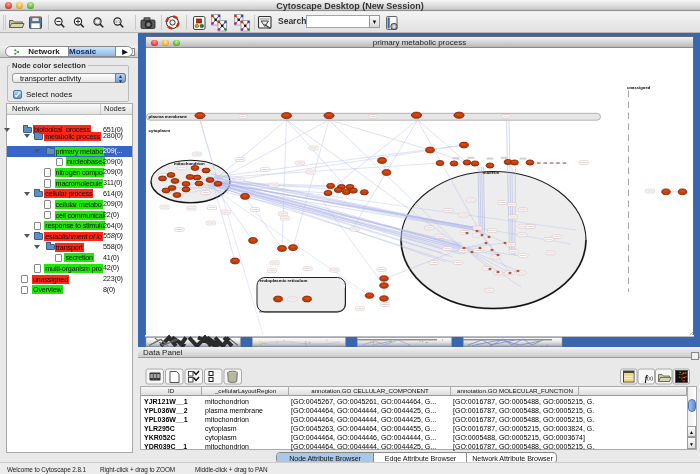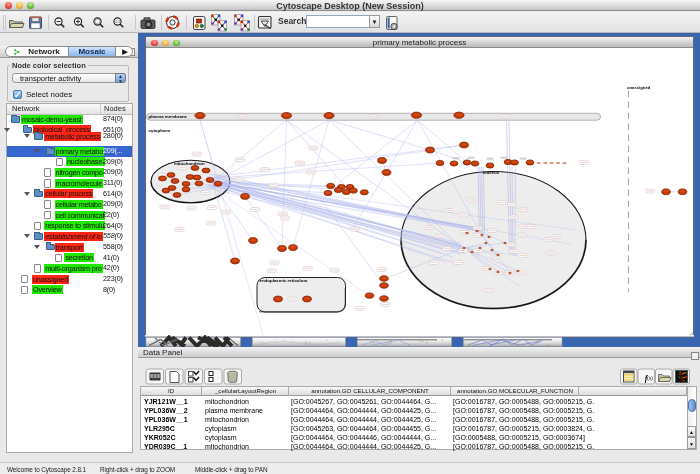--- a/index.html
+++ b/index.html
@@ -4,21 +4,21 @@
 html,body{width:700px;height:474px;overflow:hidden;font-family:"Liberation Sans",sans-serif;background:#ececec}
 #titlebar{position:absolute;left:0;top:0;width:700px;height:11px;background:linear-gradient(#f6f6f6,#cfcfcf 85%,#bdbdbd);border-bottom:1px solid #8f8f8f}
 .tl{position:absolute;top:2px;width:7px;height:7px;border-radius:50%}
 #titletext{position:absolute;top:0px;width:700px;text-align:center;font-size:9px;font-weight:bold;color:#333;line-height:12px}
 #toolbar{position:absolute;left:0;top:12px;width:700px;height:21px;background:linear-gradient(#f3f3f3,#e2e2e2);border-bottom:1px solid #b5b5b5}
 .sep{position:absolute;top:3px;height:15px;width:1px;background:#c9c9c9}
 #ctrl{position:absolute;left:0;top:33px;width:138px;height:429px;background:#e9e9e9}
 #ctrlbar{position:absolute;left:0;top:13px;width:138px;height:12px;background:linear-gradient(#f2f2f2,#ccc);border-bottom:1px solid #9a9a9a;font-size:8px;color:#222;line-height:12px;padding-left:5px}
 #fico{position:absolute;left:127px;top:2px;width:8px;height:8px;border:1px solid #888;background:#f4f4f4}
 #tabs{position:absolute;left:5px;top:13px;width:128px;height:11px;background:#fff;border:1px solid #8a8a8a;border-radius:6px;font-size:8px;font-weight:bold}
-#tabs .mosaic{position:absolute;left:62px;top:0;width:48px;height:9px;background:linear-gradient(#cfe4fa,#8cb8ec);border-left:1px solid #8a8a8a;border-right:1px solid #8a8a8a;text-align:center;color:#112a55;line-height:9px}
+#tabs .mosaic{position:absolute;left:62px;top:0;width:48px;height:9px;background:linear-gradient(#cfe4fa,#8cb8ec);border-left:1px solid #8a8a8a;border-right:1px solid #8a8a8a;text-align:left;color:#112a55;line-height:9px}
 #tabs .net{position:absolute;left:14px;top:0;width:48px;color:#222;line-height:9px;text-align:center}
 #tabs .arr{position:absolute;left:111px;top:0;width:16px;line-height:9px;color:#111;font-size:7px;text-align:center}
 #gicon{position:absolute;left:8px;top:1.5px;width:6px;height:6px}
 #groupbox{position:absolute;left:7px;top:31.5px;width:122px;height:37px;border:1px solid #bbb;border-radius:2px}
 #grouplab{position:absolute;left:10px;top:27.5px;background:#e9e9e9;padding:0 2px;font-size:7.5px;font-weight:bold;color:#333}
 #dropdown{position:absolute;left:12px;top:40px;width:114px;height:10px;background:linear-gradient(#fff,#e6e6e6);border:1px solid #9a9a9a;border-radius:3px;font-size:7.5px;color:#111;line-height:9px;padding-left:7px}
 #ddbtn{position:absolute;right:-1px;top:-1px;width:11px;height:10px;background:linear-gradient(#b5d4f5,#6f9fdd);border:1px solid #7a7a7a;border-radius:0 3px 3px 0;color:#234;font-size:5px;text-align:center;line-height:4.5px}
 #cb{position:absolute;left:13px;top:56.5px;width:9px;height:9px;background:linear-gradient(#b8d4f4,#5d93d8);border:1px solid #4a78b0;border-radius:2px;color:#fff;font-size:9px;line-height:8px;text-align:center;font-weight:bold}
 #cblab{position:absolute;left:26px;top:57px;font-size:8px;color:#111}
 #treewrap{position:absolute;left:6px;top:70px;width:127px;height:350px;background:#fff;border:1px solid #aaa}
@@ -151,25 +151,20 @@
   <div id="groupbox"></div>
   <div id="grouplab">Node color selection</div>
   <div id="dropdown">transporter activity<span id="ddbtn">▲<br>▼</span></div>
   <div id="cb">✓</div>
     <div id="cblab">Select nodes</div>
   <div id="treewrap">
     <div id="treehdr">
         <span style="position:absolute;left:5px">Network</span>
         <span style="position:absolute;left:97px">Nodes</span>
         <span style="position:absolute;left:93px;top:0;width:1px;height:10px;background:#ccc"></span>
-      </div>
-    <div class="trow" style="top:10.0px;">
-        <span class="folder" style="left:4.0px"></span>
-        <span class="lab grn" style="left:14.0px">mosaic-demo-yeast</span>
-        <span class="num" style="">874(0)</span>
       </div>
 <div class="trow" style="top:20.7px;">
         <span class="arrow" style="left:-2.8px"></span>
         <span class="folder" style="left:15.6px"></span>
         <span class="lab red" style="left:26.0px">biological_process</span>
         <span class="num" style="">651(0)</span>
       </div>
 <div class="trow" style="top:27px;text-decoration:underline;">
         <span class="arrow" style="left:16.8px"></span>
         <span class="folder" style="left:27.0px"></span>
@@ -790,18 +785,23 @@
 <span class="dcell" style="left:64px;width:83px">mitochondrion</span>
 <span class="dcell" style="left:150px;width:159px">[GO:0044464, GO:0044444, GO:0044425, G...</span>
 <span class="dcell" style="left:312px;width:142px">[GO:0016787, GO:0005488, GO:0005215, G...</span>
       </div>
   </div>
   <div id="vscroll">
     <div style="position:absolute;left:0px;top:12px;width:8px;height:13px;background:linear-gradient(90deg,#9fc2ea,#5b8fd4);border:1px solid #4a74ad;border-radius:4px"></div>
     <div style="position:absolute;left:-1px;top:39px;width:9px;height:11px;background:linear-gradient(#fcfcfc,#ddd);border:1px solid #999;font-size:5px;text-align:center;line-height:11px;color:#000">▲</div>
     <div style="position:absolute;left:-1px;top:50px;width:9px;height:12px;background:linear-gradient(#fcfcfc,#ddd);border:1px solid #999;font-size:5px;text-align:center;line-height:12px;color:#000">▼</div>
   </div>
+  <div id="atabs">
+    <span class="atab" style="left:0;width:97px;background:#a9c7e8;border-right:1px solid #888;border-radius:4px 0 0 4px">Node Attribute Browser</span>
+    <span class="atab" style="left:98px;width:92px;border-right:1px solid #888">Edge Attribute Browser</span>
+    <span class="atab" style="left:191px;width:89px">Network Attribute Browser</span>
+  </div>
 </div>
 <div id="statusbar">
   <span style="position:absolute;left:7px">Welcome to Cytoscape 2.8.1</span>
   <span style="position:absolute;left:100px">Right-click + drag to ZOOM</span>
   <span style="position:absolute;left:195px">Middle-click + drag to PAN</span>
 </div>
 
 </body></html>

